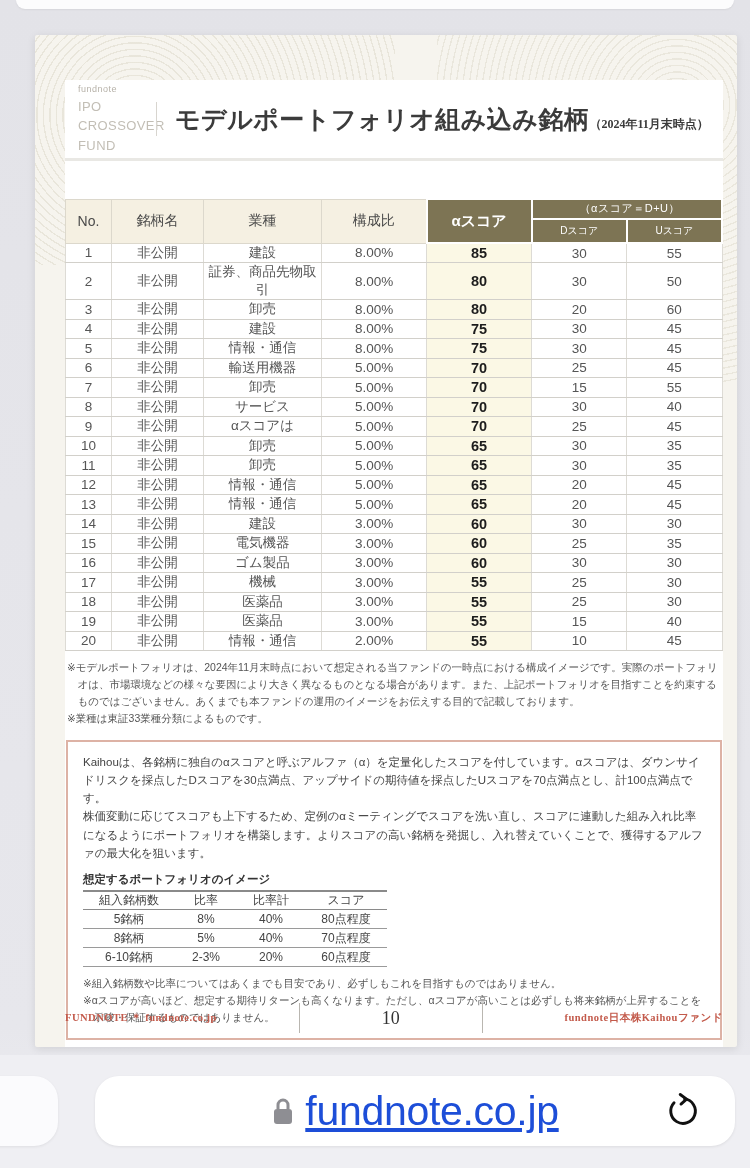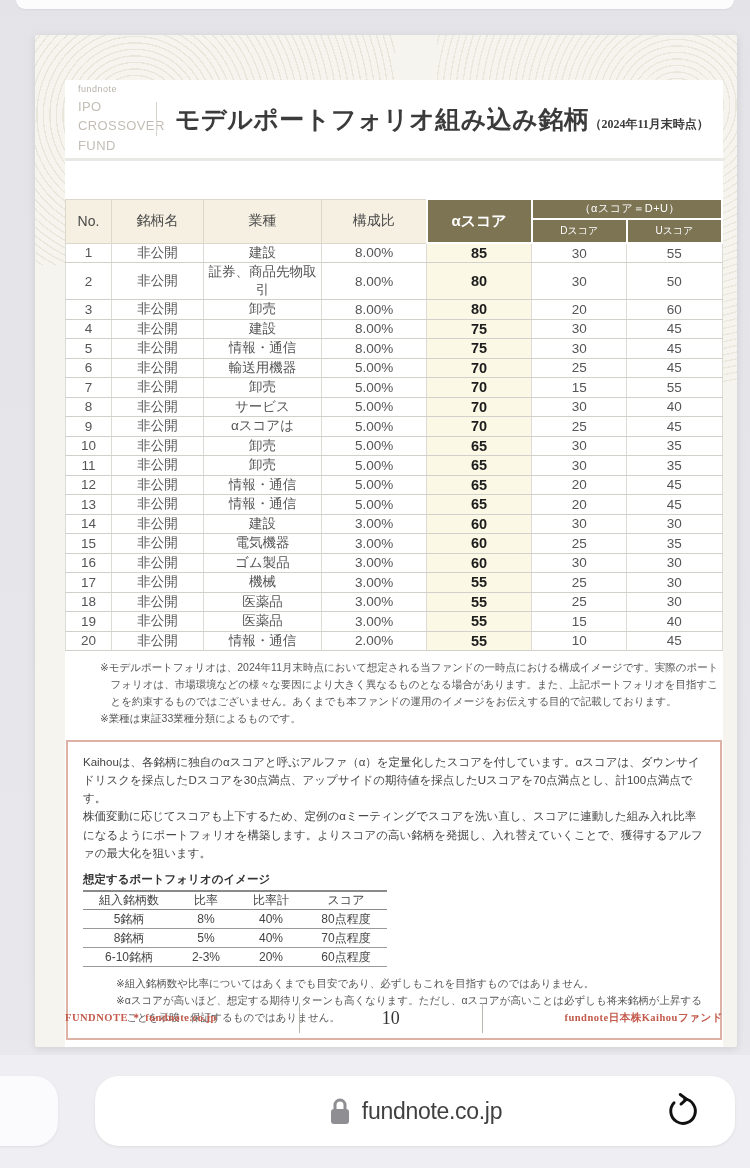--- a/index.html
+++ b/index.html
@@ -89,21 +89,21 @@
   table.t-main tbody td {
     height:19.5px; border:1px solid #d2d0ca; border-left-color:#dddbd5; border-right-color:#dddbd5;
     background:#ffffff;
   }
   table.t-main tbody td:nth-child(5) {
     background:#fbf8e5; font-weight:bold; color:#1c1c1c; font-size:14.5px;
   }
 
   
   .table-notes { margin:8px 2px 0 2px; font-size:10.5px; color:#555; line-height:1.62; }
-  .note-line { padding-left:1em; text-indent:-1em;margin-left:33px; }
+  .note-line { padding-left:1em; text-indent:-1em; }
 
   
   .alpha-box {
     margin:13px 1px 0 1px; border:2px solid #ddb2a5; background:#fff;
     padding:11px 15px 12px;
   }
   .alpha-box-title { font-size:13.5px; font-weight:bold; color:#222; margin-bottom:7px; }
   .alpha-box-para { font-size:11.5px; color:#444; line-height:1.58; }
   .mini-title { font-size:11.5px; font-weight:bold; color:#333; margin-top:10px; }
   table.t-mini {
@@ -143,21 +143,21 @@
     box-shadow:0 1px 3px rgba(0,0,0,.07);
   }
   .address-pill {
     position:absolute; left:95px; top:21px; width:640px; height:70px;
     background:#ffffff; border-radius:24px;
     box-shadow:0 1px 3px rgba(0,0,0,.08);
     display:flex; align-items:center; justify-content:center;
   }
   .lock-icon { margin-right:10px; display:flex; }
   .url-text {
-    font-size:23px; font-weight:500; color:#404040; letter-spacing:-.3px;
+    font-size:41px; font-weight:500; color:#1d4ed8; letter-spacing:-.3px;text-decoration:underline;
   }
   .reload-btn {
     position:absolute; right:30px; top:50%; transform:translateY(-50%);
     width:44px; height:44px; display:flex; align-items:center; justify-content:center;
     background:none; border:none; cursor:pointer;
   }
 </style>
 </head>
 <body>
 

